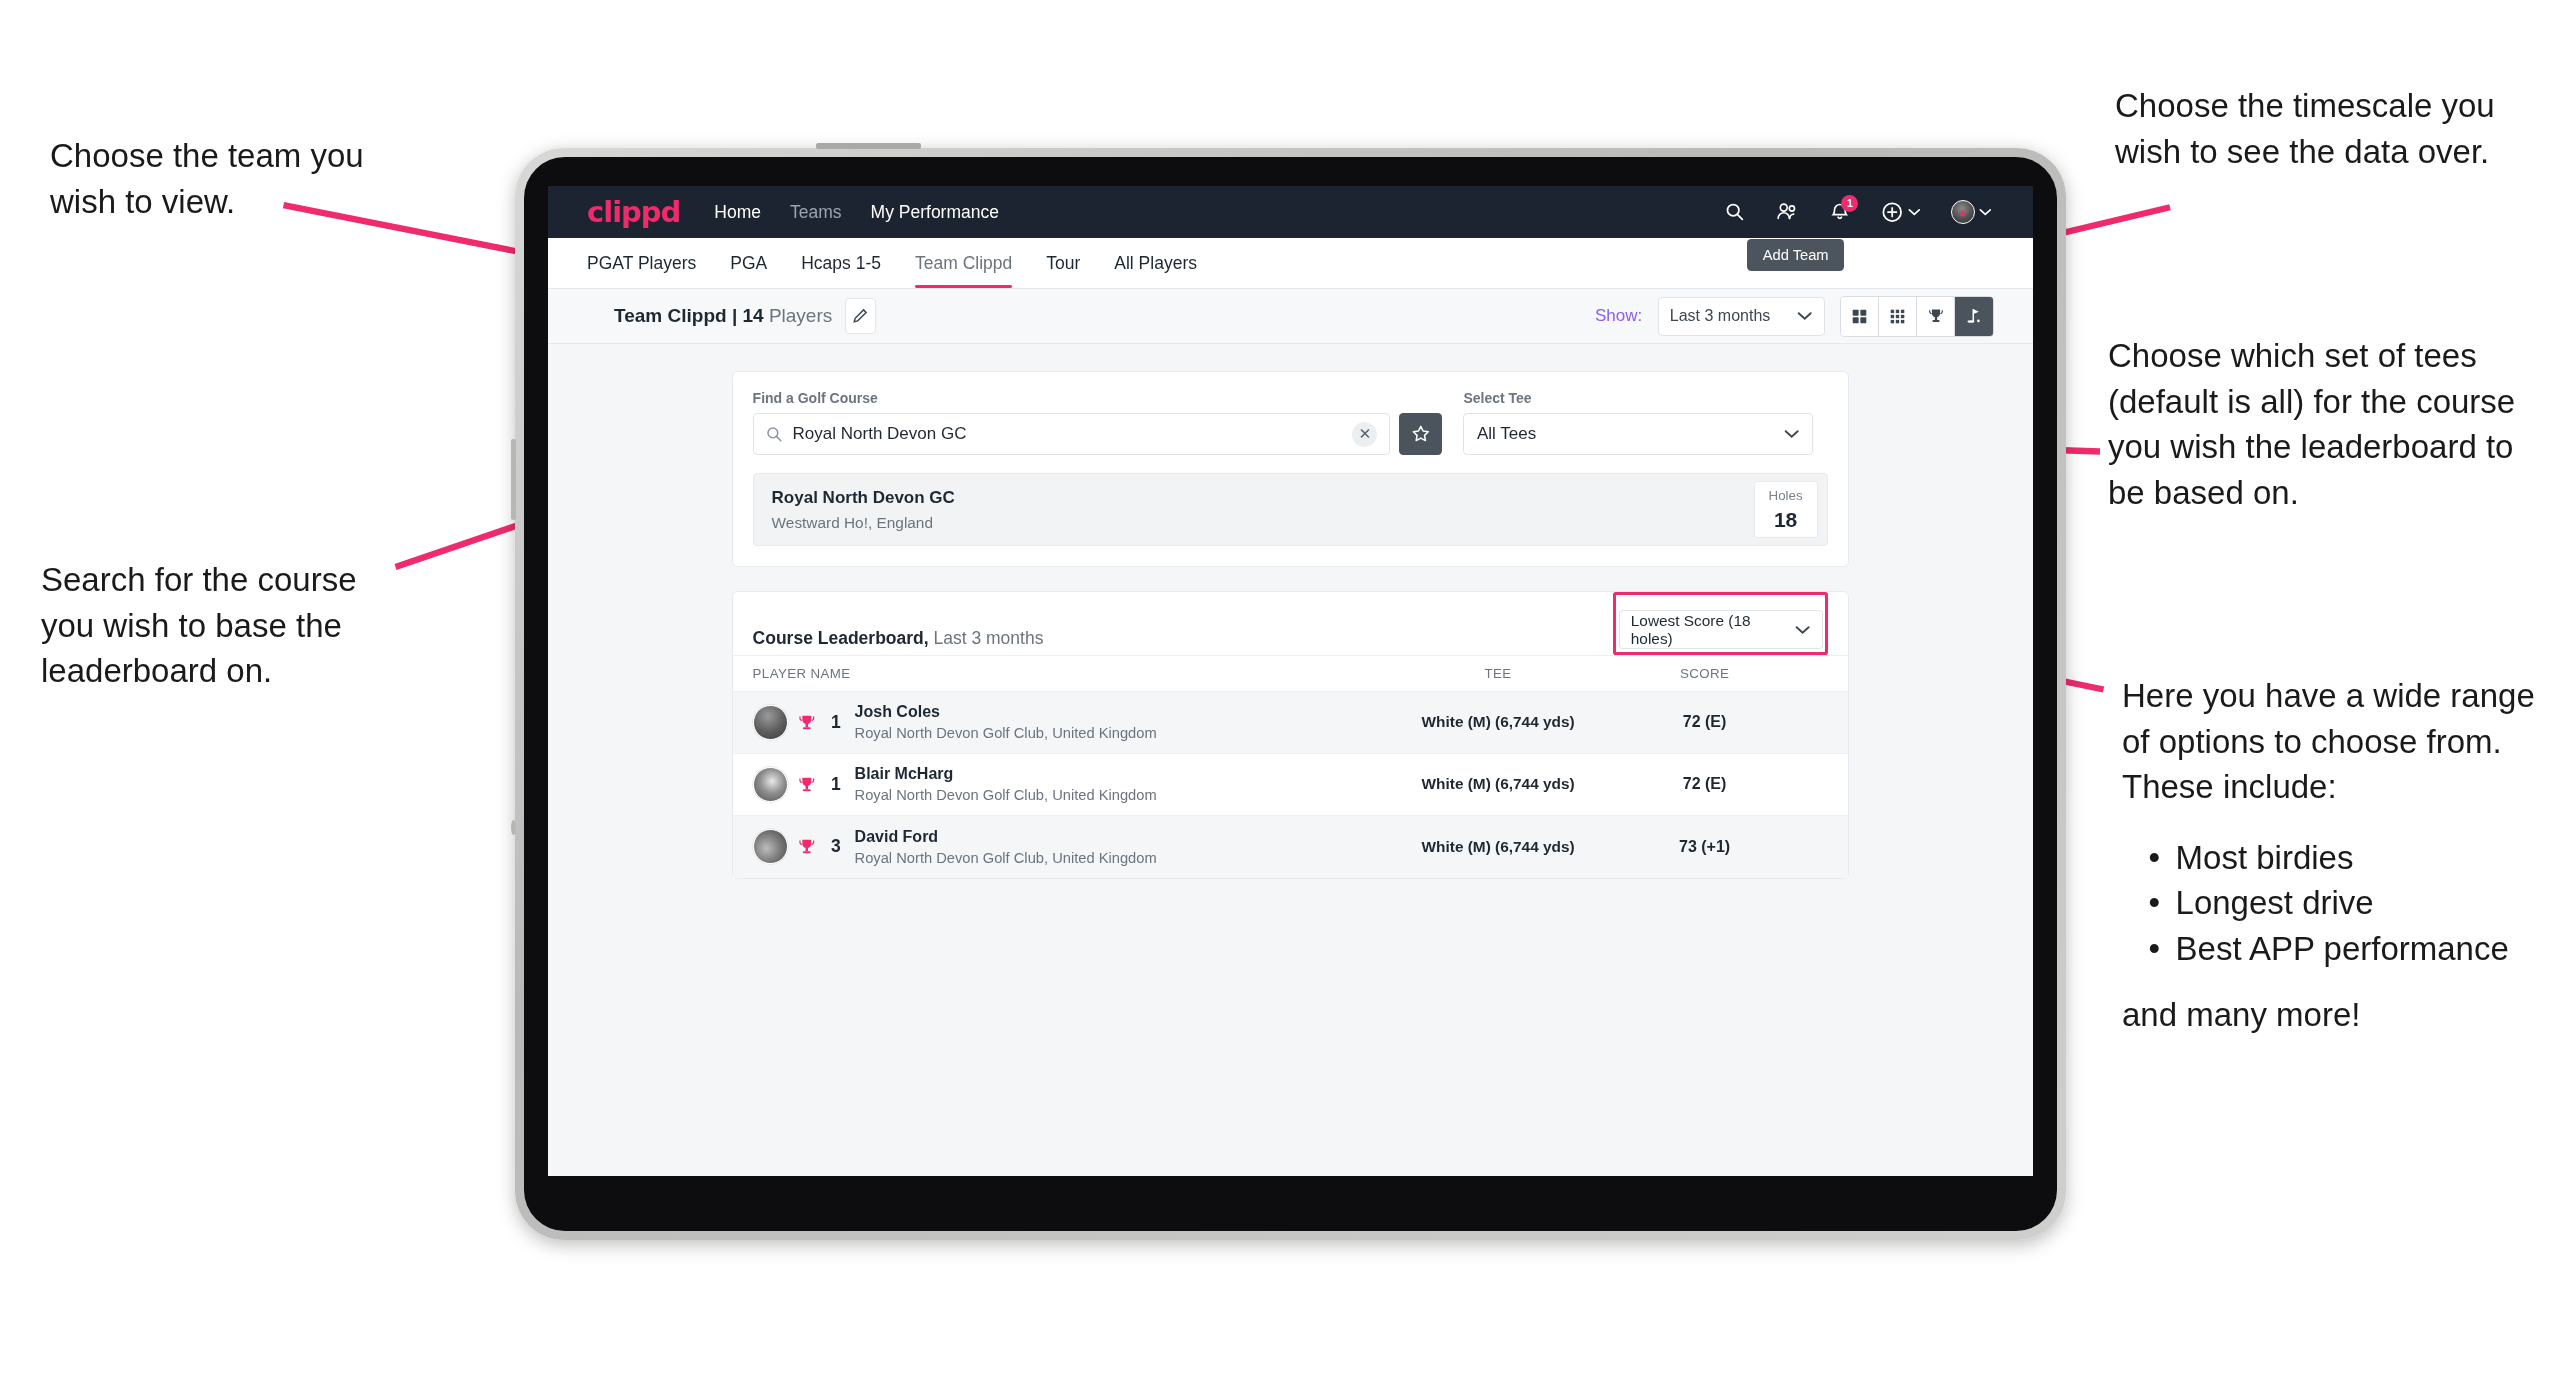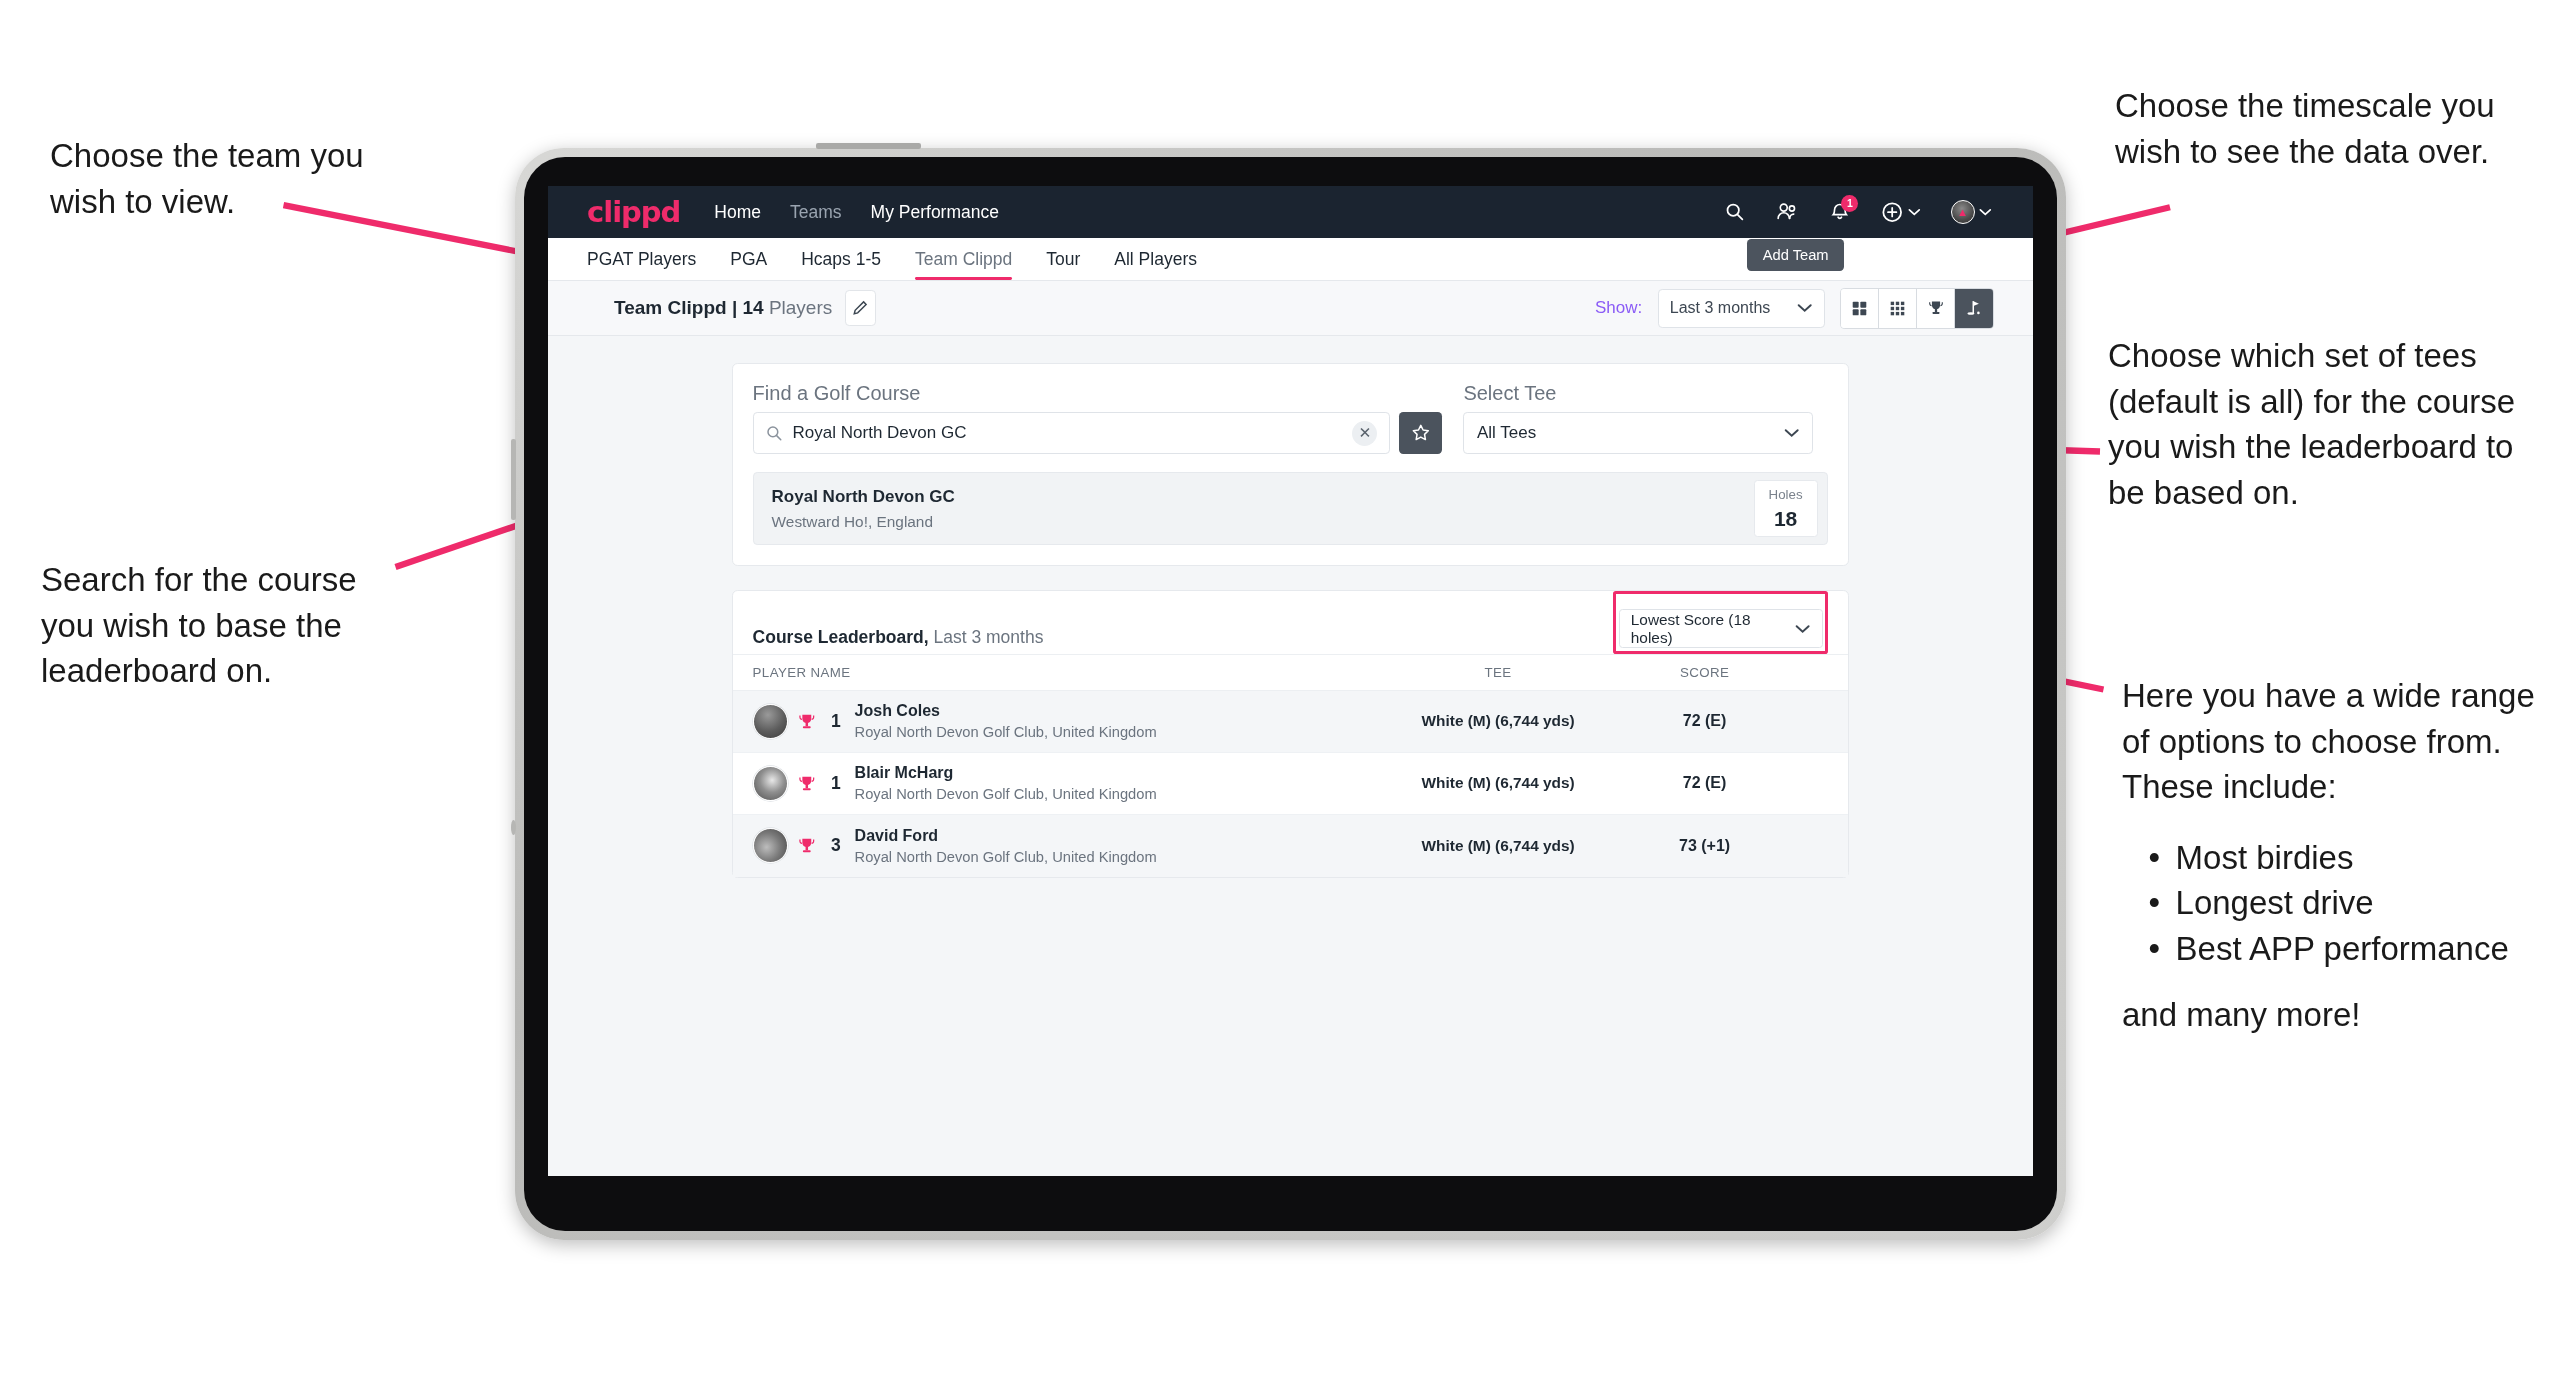--- a/index.html
+++ b/index.html
@@ -106,21 +106,21 @@
   .avatar-nav {
     width: 24px; height: 24px; border-radius: 50%;
     background: radial-gradient(circle at 45% 35%, #8a8a8a 0%, #4a4a4a 60%, #2e2e2e 100%);
     border: 1.4px solid #fff;
     display:flex;align-items:center;justify-content:center;
     color:#ef2b6b; font-size:11.2px; font-weight:700;
   }
 
   
   .tabs-row {
-    height: 43px;
+    height: 51px;
     background: #ffffff;
     display: flex; align-items: center;
     padding: 0 39px;
     gap: 34px;
     border-bottom: 0.7px solid #e5e8ec;
     position: relative;
   }
   .tab {
     font-size: 17.5px; color: #1e2832;
     height: 100%;
@@ -183,21 +183,21 @@
   .card {
     background: #fff;
     border: 0.7px solid #e6e9ed;
     border-radius: 5.6px;
     margin: 0 auto;
     width: 1117px;
   }
   .search-card { padding: 18px 19.6px 19.6px 19.6px; }
   .search-row { display: flex; gap: 21px; }
   .fld { display: flex; flex-direction: column; }
-  .fld-label { font-size: 20px; color: #6b747f; margin-bottom: 7.7px; }
+  .fld-label { font-size: 14px; color: #6b747f; margin-bottom: 7.7px; font-weight: bold; }
   .search-wrap { display: flex; gap: 9.8px; }
   .search-input {
     width: 637px; height: 42px;
     border: 0.7px solid #dfe3e8; border-radius: 4.2px;
     background: #fff;
     display: flex; align-items: center;
     padding: 0 11.2px; gap: 9.8px;
   }
   .search-input .val { font-size: 17px; color: #1e2832; }
   .clear-x {

